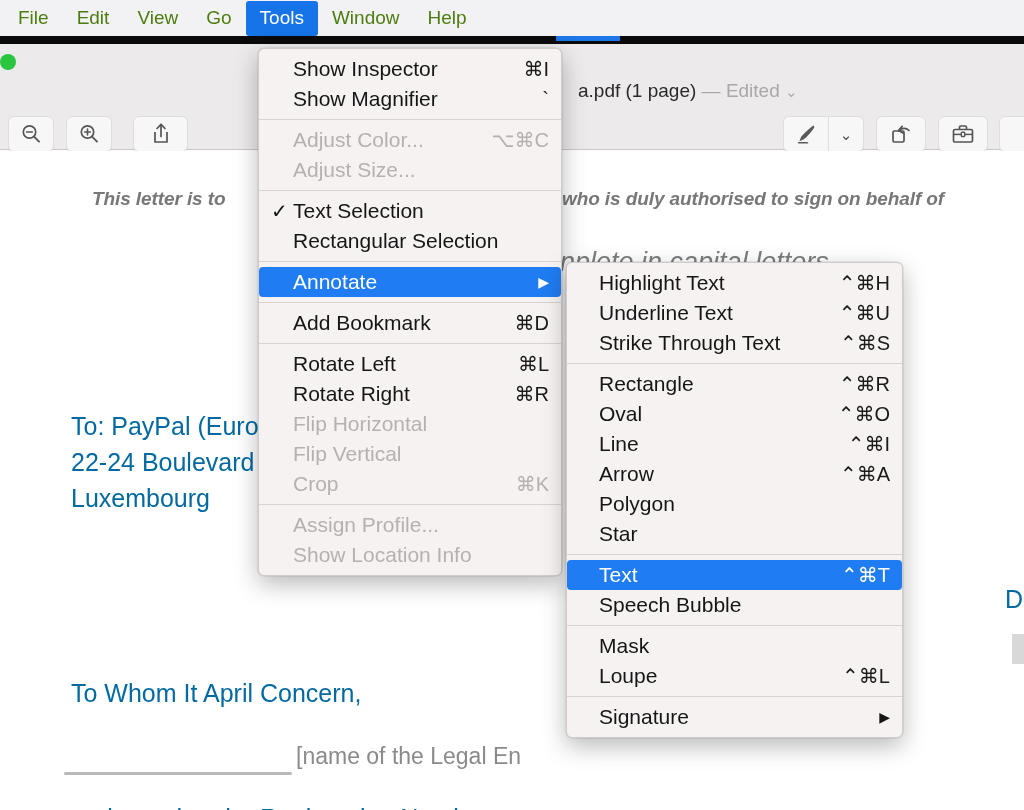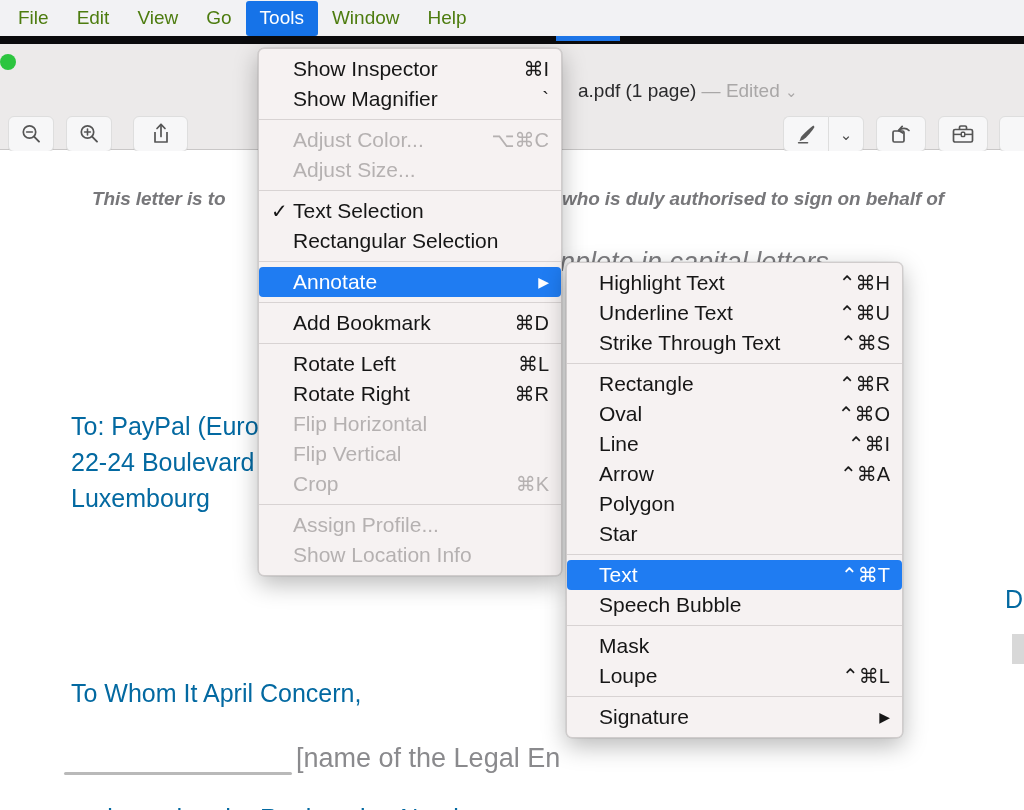--- a/index.html
+++ b/index.html
@@ -82,21 +82,21 @@
     color: #77777a; font-size: 19px;
     letter-spacing: -0.1px;
   }
   .italic-gray-lg {
     font-style: italic; color: #7d7d80; font-size: 27px;
   }
   .body-bold {
     font-weight: normal; color: #0369a1; font-size: 25px; margin-left: 7px;
   }
   .body-gray {
-    color: #8a8a8d; font-size: 27px;
+    color: #8a8a8d; font-size: 23px;
   }
   .rule {
     position: absolute; background: #b9b9b9; height: 3px; border-radius: 2px;
   }
   .rule-thin {
     position: absolute; background: #111; height: 2px;
   }
 
   
   .menu {

